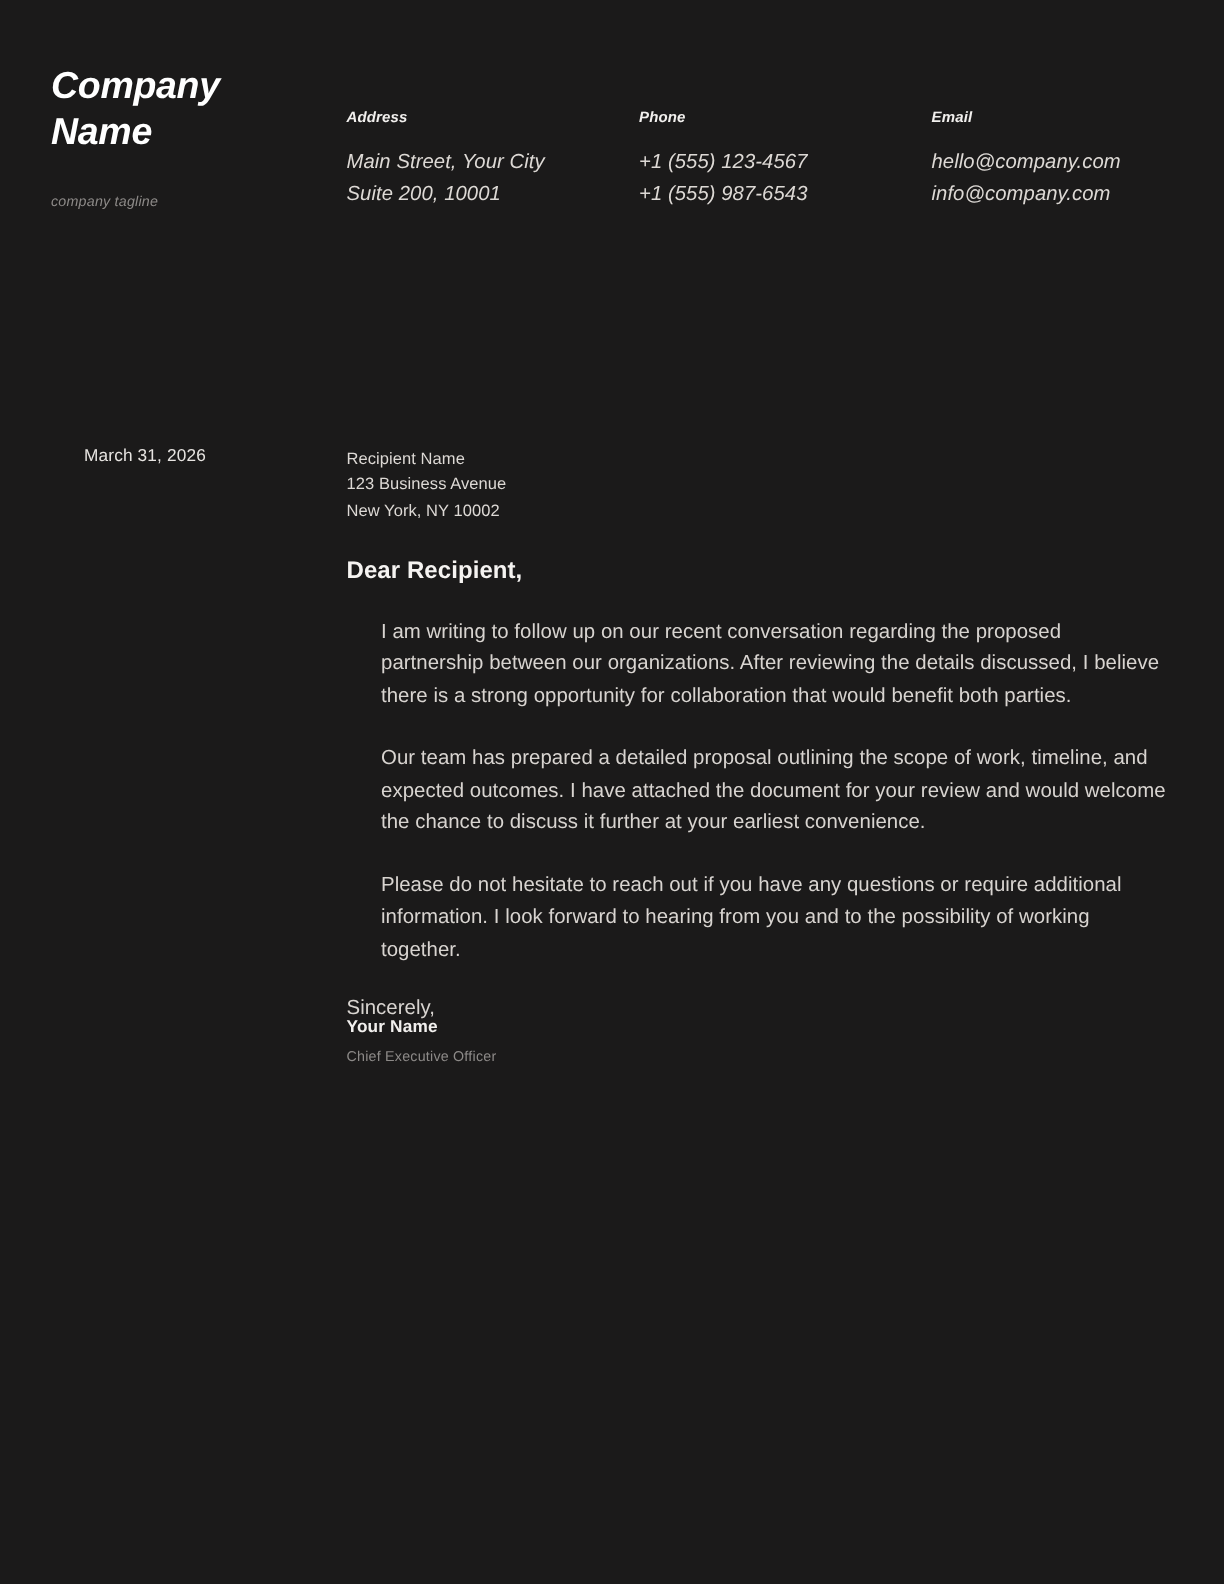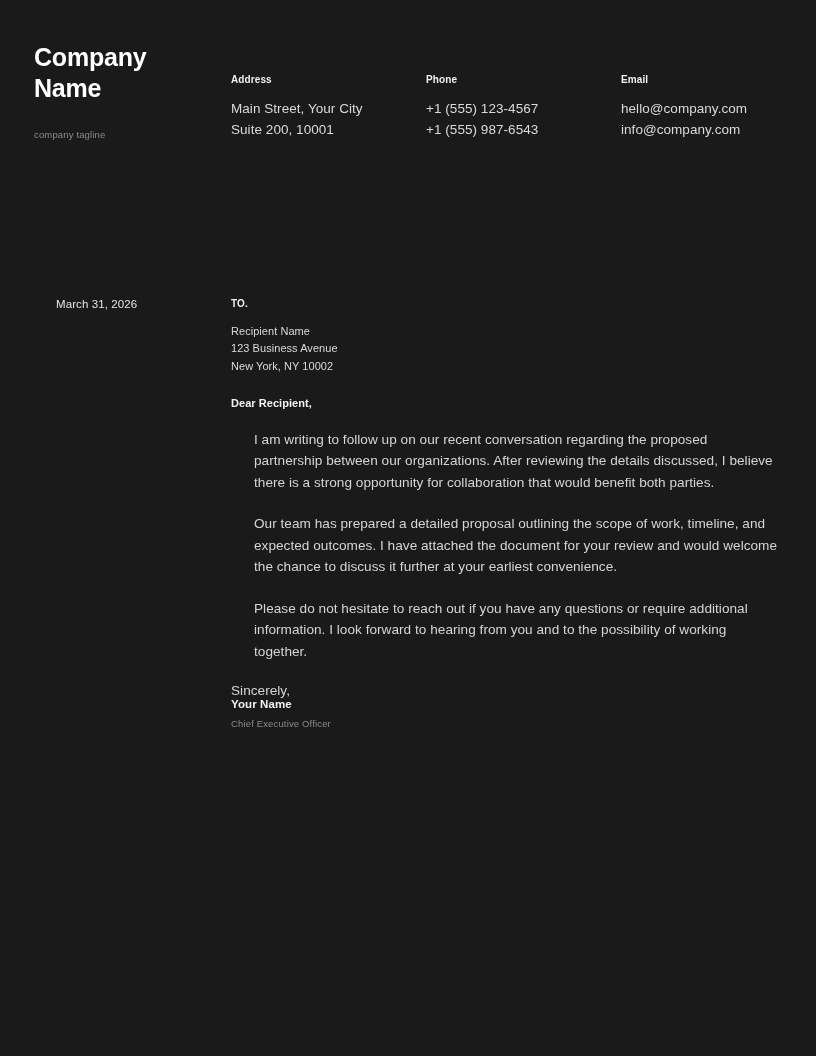--- a/index.html
+++ b/index.html
@@ -23,21 +23,22 @@
     box-sizing: border-box;
   }
 
   
   .letterhead-header {
     position: absolute;
     top: 36px;
     left: 34px;
     right: 46px;
     display: flex;
-    align-items: flex-end;
+    align-items: center;
+    font-style: italic;
   }
 
   .brand-block {
     width: 197px;
     flex: 0 0 197px;
     padding-top: 6px;
   }
 
   .company-name {
     font-size: 25px;
@@ -117,21 +118,21 @@
 
   .recipient-line {
     font-size: 11px;
     color: #ddd9d5;
     line-height: 1.57;
     letter-spacing: 0.05px;
   }
 
   .salutation {
     margin-top: 22px;
-    font-size: 11px;
+    font-size: 16px;
     font-weight: bold;
     color: #f5f3f1;
     letter-spacing: 0.05px;
   }
 
   .letter-paragraph {
     margin-top: 20px;
     font-size: 13.6px;
     color: #d8d4d0;
     line-height: 1.58;
@@ -196,21 +197,20 @@
   </div>
 
   <div class="letter-body">
 
     <div class="meta-col">
       <div class="letter-date">March 31, 2026</div>
     </div>
 
     <div class="content-col">
 
-      <div class="to-label">TO.</div>
 
       <div class="recipient-line">Recipient Name</div>
       <div class="recipient-line">123 Business Avenue</div>
       <div class="recipient-line">New York, NY 10002</div>
 
       <div class="salutation">Dear Recipient,</div>
 
       <div class="letter-paragraph">I am writing to follow up on our recent conversation regarding the proposed partnership between our organizations. After reviewing the details discussed, I believe there is a strong opportunity for collaboration that would benefit both parties.</div>
       <div class="letter-paragraph">Our team has prepared a detailed proposal outlining the scope of work, timeline, and expected outcomes. I have attached the document for your review and would welcome the chance to discuss it further at your earliest convenience.</div>
       <div class="letter-paragraph">Please do not hesitate to reach out if you have any questions or require additional information. I look forward to hearing from you and to the possibility of working together.</div>

